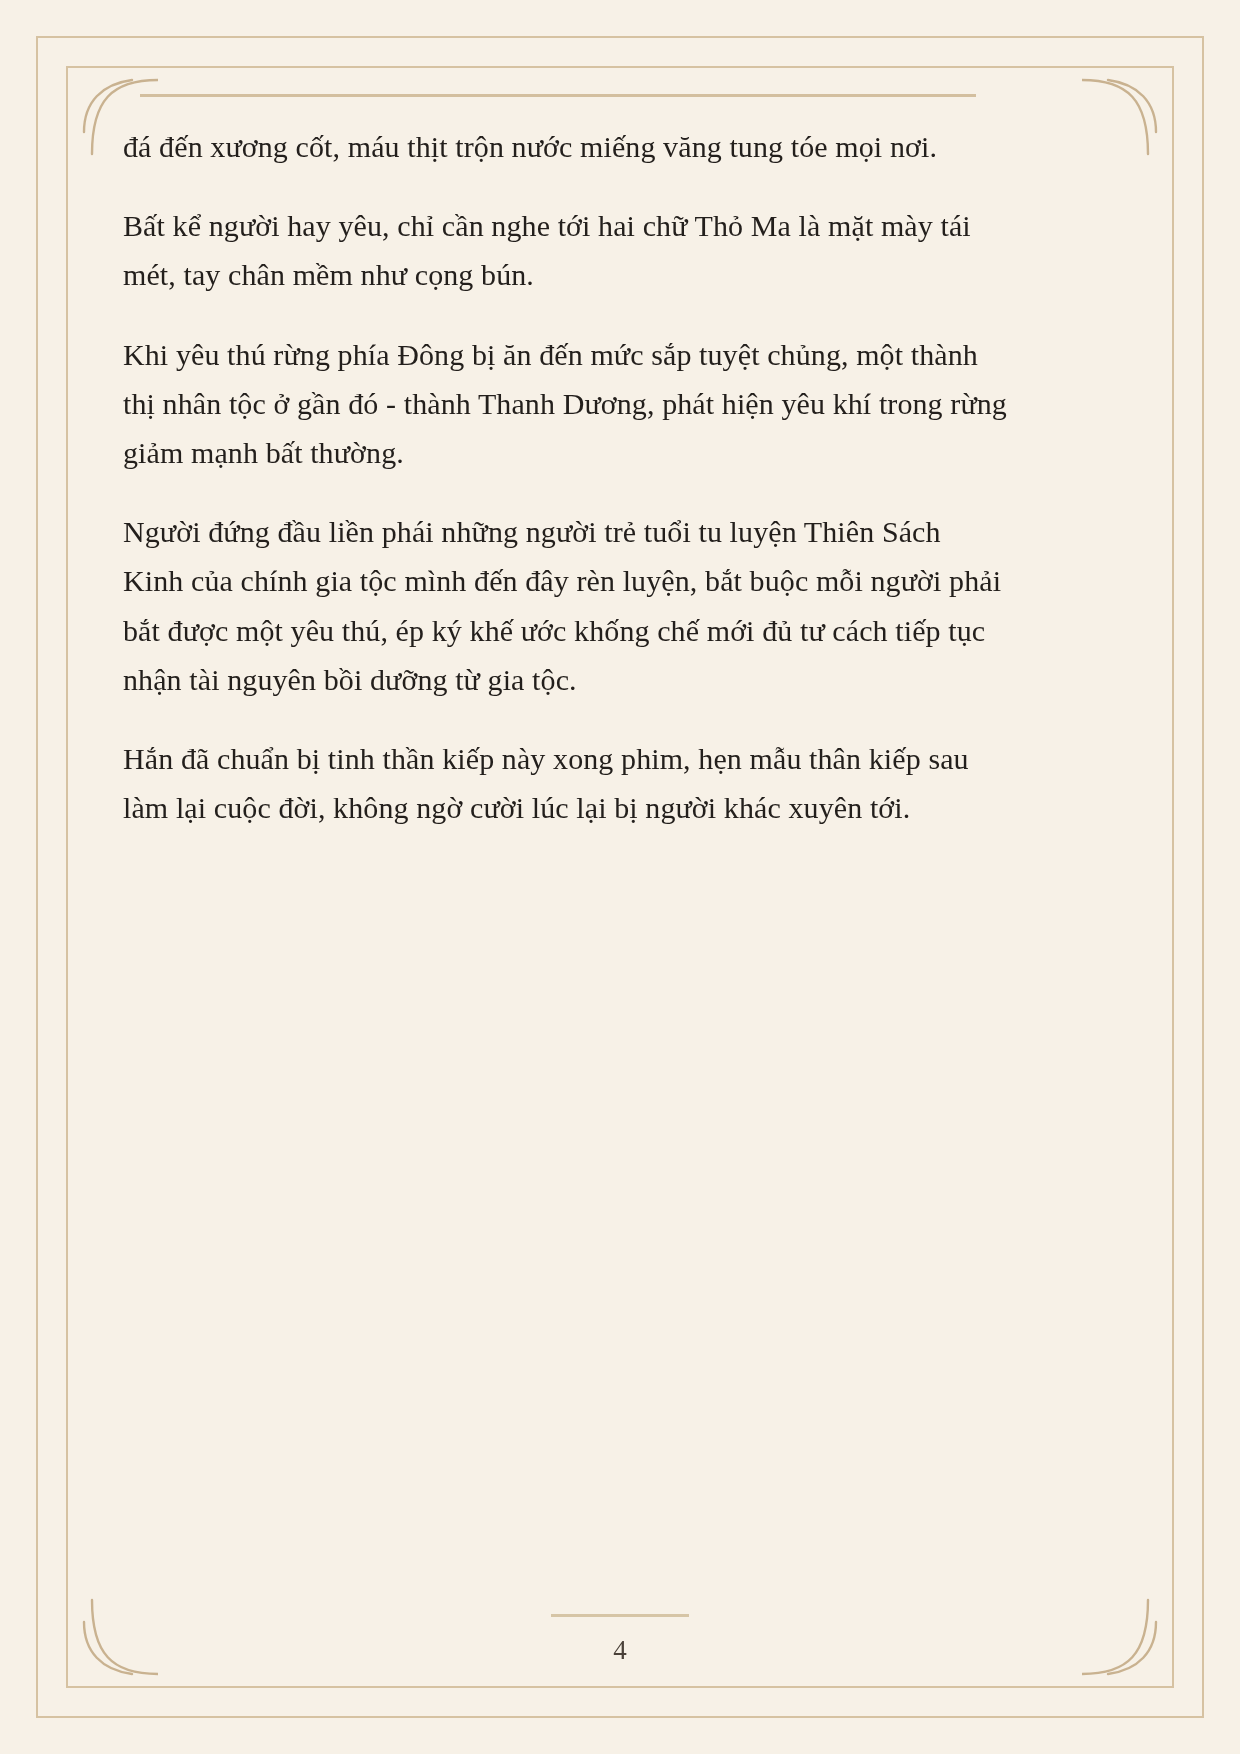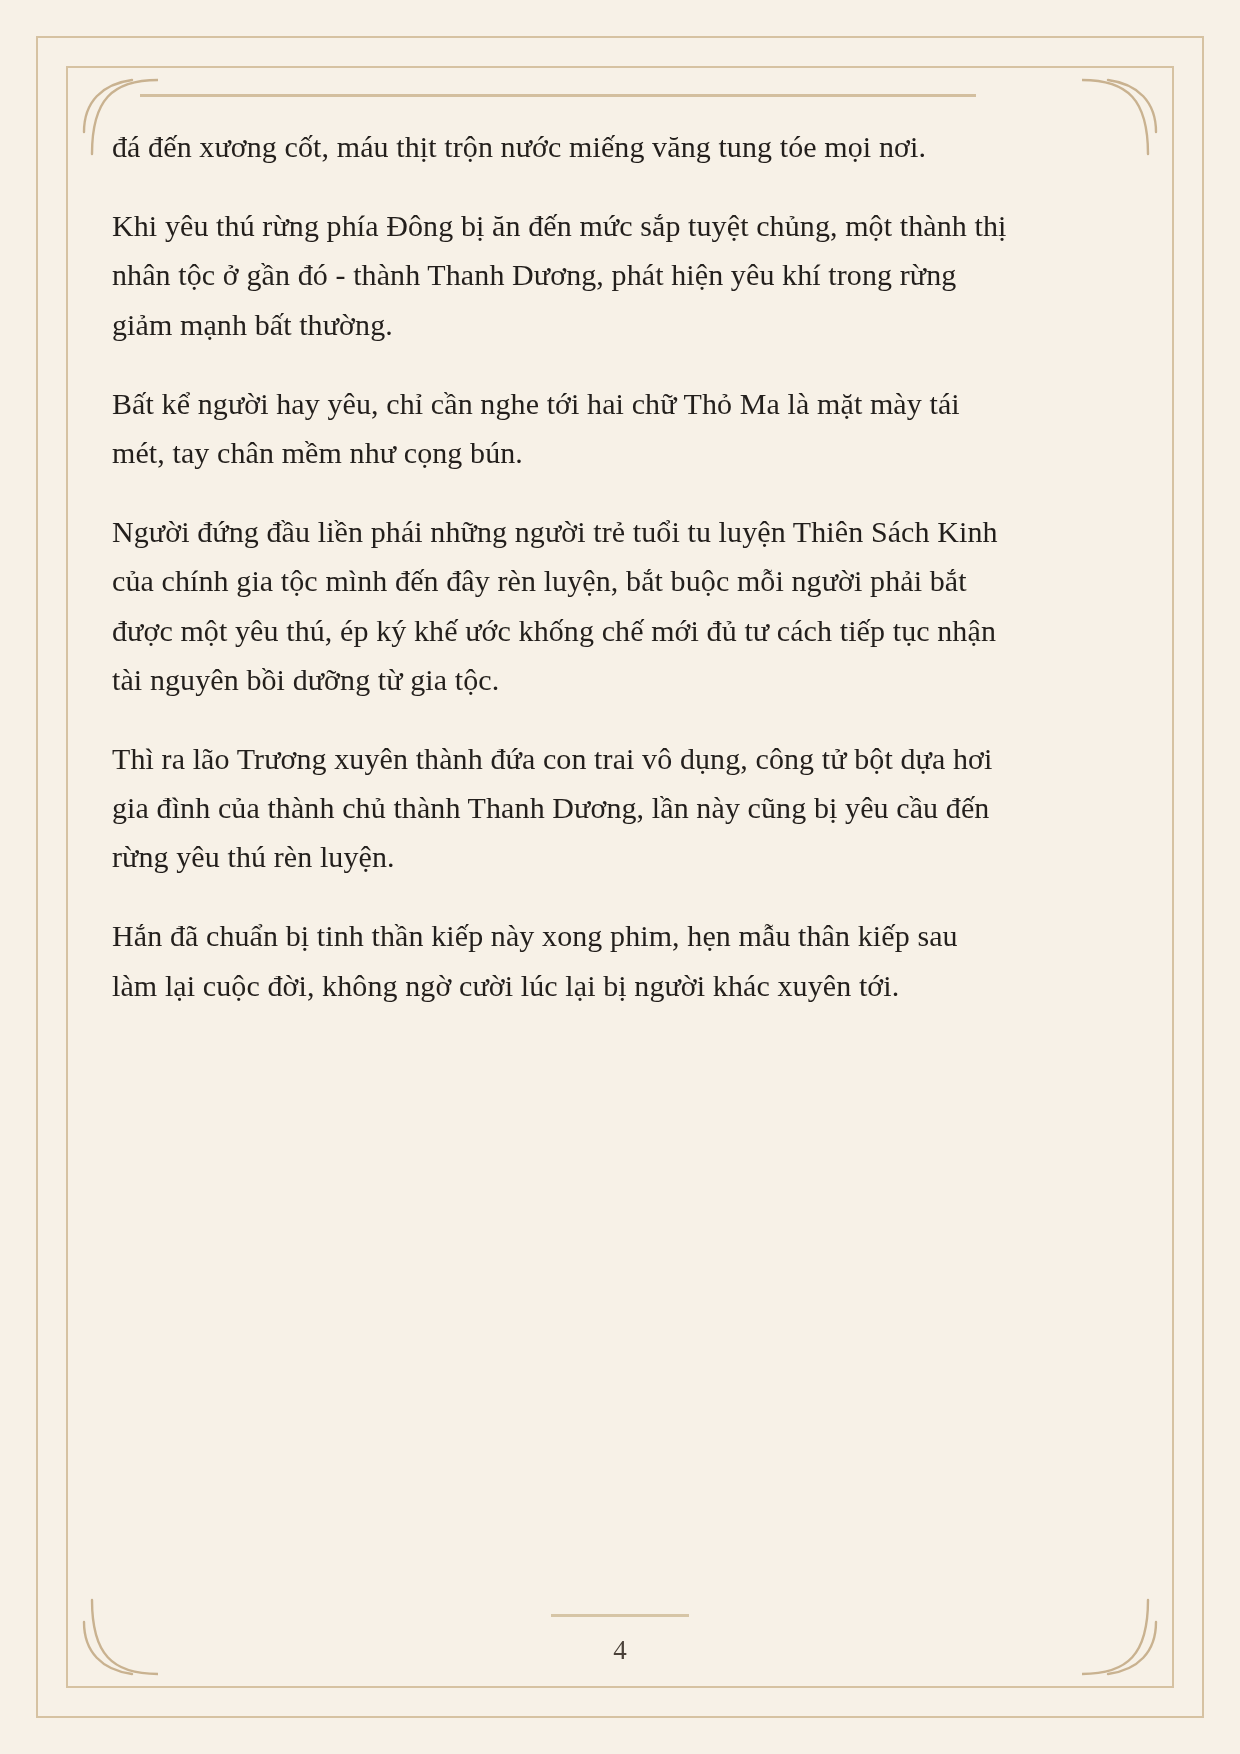--- a/index.html
+++ b/index.html
@@ -77,21 +77,21 @@
   }
 
   
   .content {
     position: absolute;
     left: 108px;
     top: 122px;
     width: 900px;
   }
   .para {
-    margin: 0 0 30px 4px;
+    margin: 0 0 30px 15px;
     font-size: 30px;
     line-height: 1.64;
     color: #231f1c;
     text-align: left;
     letter-spacing: 0.1px;
   }
   .para:last-child { margin-bottom: 0; }
 
   
   .page-number {
@@ -137,24 +137,23 @@
     <svg width="92" height="92" viewBox="0 0 92 92" fill="none">
       <path d="M92 14 C46 14, 26 34, 26 88" stroke="#c9b290" stroke-width="2.4" fill="none" stroke-linecap="round"></path>
       <path d="M66 14 C36 18, 18 36, 18 66" stroke="#c9b290" stroke-width="2.4" fill="none" stroke-linecap="round"></path>
     </svg>
   </div>
 
   <div class="rule-top"></div>
 
   <div class="content">
     <p class="para">đá đến xương cốt, máu thịt trộn nước miếng văng tung tóe mọi nơi.</p>
+    <p class="para">Bất kể người hay yêu, chỉ cần nghe tới hai chữ Thỏ Ma là mặt mày tái mét, tay chân mềm như cọng bún.</p>
     <p class="para">Khi yêu thú rừng phía Đông bị ăn đến mức sắp tuyệt chủng, một thành thị nhân tộc ở gần đó - thành Thanh Dương, phát hiện yêu khí trong rừng giảm mạnh bất thường.</p>
-    <p class="para">Bất kể người hay yêu, chỉ cần nghe tới hai chữ Thỏ Ma là mặt mày tái mét, tay chân mềm như cọng bún.</p>
     <p class="para">Người đứng đầu liền phái những người trẻ tuổi tu luyện Thiên Sách Kinh của chính gia tộc mình đến đây rèn luyện, bắt buộc mỗi người phải bắt được một yêu thú, ép ký khế ước khống chế mới đủ tư cách tiếp tục nhận tài nguyên bồi dưỡng từ gia tộc.</p>
-    <p class="para">Thì ra lão Trương xuyên thành đứa con trai vô dụng, công tử bột dựa hơi gia đình của thành chủ thành Thanh Dương, lần này cũng bị yêu cầu đến rừng yêu thú rèn luyện.</p>
     <p class="para">Hắn đã chuẩn bị tinh thần kiếp này xong phim, hẹn mẫu thân kiếp sau làm lại cuộc đời, không ngờ cười lúc lại bị người khác xuyên tới.</p>
   </div>
 
   <div class="rule-bottom"></div>
 
   <div class="page-number">4</div>
 
 </div>
 
 </body></html>

